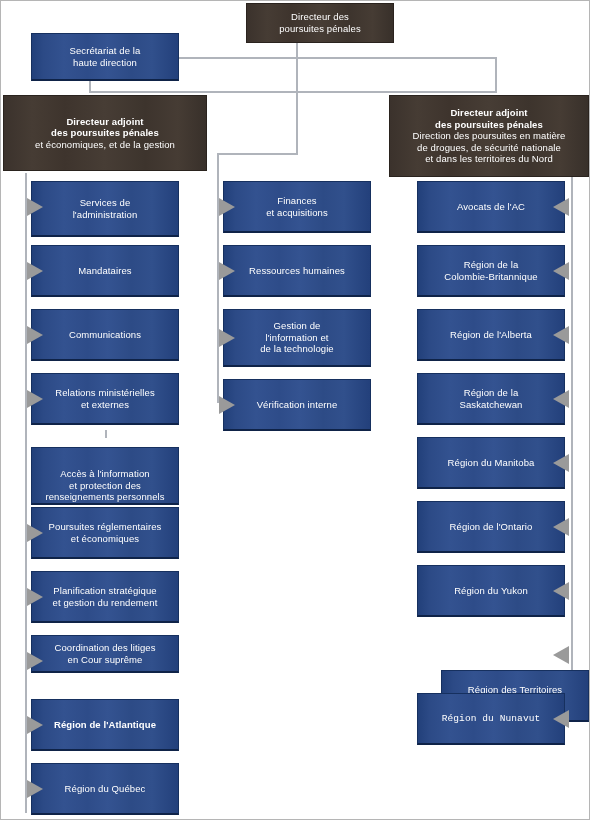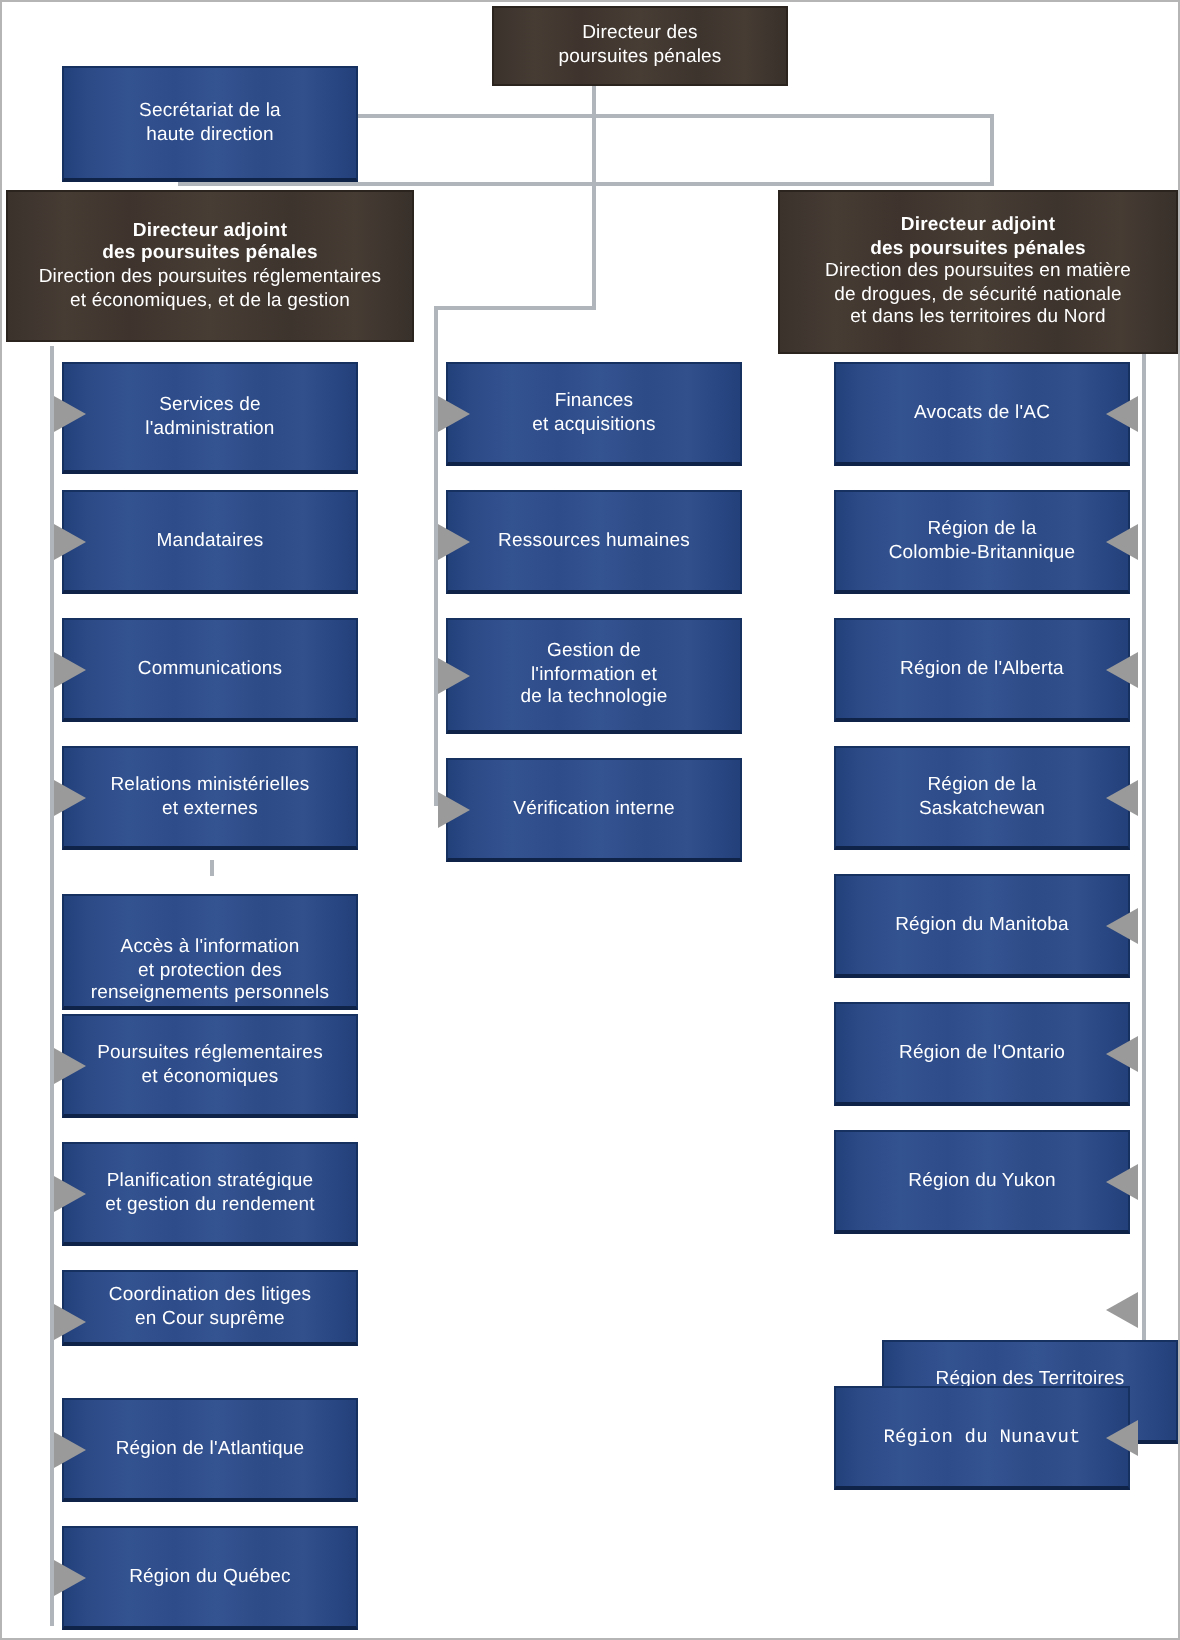--- a/index.html
+++ b/index.html
@@ -104,33 +104,32 @@
 
   <div class="conn v" style="left:570px; top:172px; height:520px;"></div>
 
   <div class="node dark" style="left:221px; top:2px; width:148px; height:40px;margin-left:24px;">
     <span class="lines">
       <span class="ln">Directeur des</span>
       <span class="ln">poursuites pénales</span>
     </span>
   </div>
 
-  <div class="node blue" style="left:30px; top:32px; width:148px; height:58px;">
+  <div class="node blue" style="left:30px; top:32px; width:148px; height:48px;">
     <span class="lines">
       <span class="ln">Secrétariat de la</span>
       <span class="ln">haute direction</span>
     </span>
   </div>
 
 
   <div class="node dark" style="left:2px; top:94px; width:204px; height:76px;">
     <span class="lines">
       <span class="title">Directeur adjoint</span>
       <span class="title">des poursuites pénales</span>
-      <span class="sub">Direction des poursuites réglementaires</span>
       <span class="sub">et économiques, et de la gestion</span>
     </span>
   </div>
 
   <div class="node dark" style="left:388px; top:94px; width:200px; height:82px;">
     <span class="lines">
       <span class="title">Directeur adjoint</span>
       <span class="title">des poursuites pénales</span>
       <span class="sub">Direction des poursuites en matière</span>
       <span class="sub">de drogues, de sécurité nationale</span>
@@ -187,21 +186,21 @@
         </span>
       </div>
       <div class="arrow right" style="top: 587px; left: 26px;"></div>
       <div class="node blue" style="left: 30px; top: 634px; width: 148px; height: 38px;">
         <span class="lines">
           <span class="ln">Coordination des litiges</span>
           <span class="ln">en Cour suprême</span>
         </span>
       </div>
       <div class="arrow right" style="top: 651px; left: 26px;"></div>
-      <div class="node blue" style="left: 30px; top: 698px; width: 148px; height: 52px;">
+      <div class="node blue" style="left: 30px; top: 698px; width: 148px; height: 52px; font-weight: bold;">
         <span class="lines">
           <span class="ln">Région de l'Atlantique</span>
         </span>
       </div>
       <div class="arrow right" style="top: 715px; left: 26px;"></div>
       <div class="node blue" style="left: 30px; top: 762px; width: 148px; height: 52px;">
         <span class="lines">
           <span class="ln">Région du Québec</span>
         </span>
       </div>

